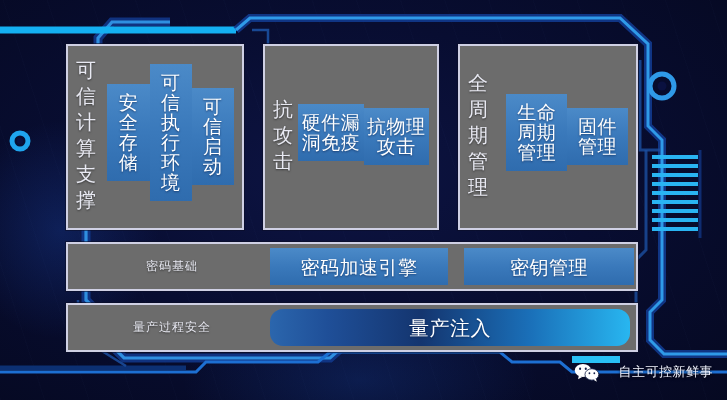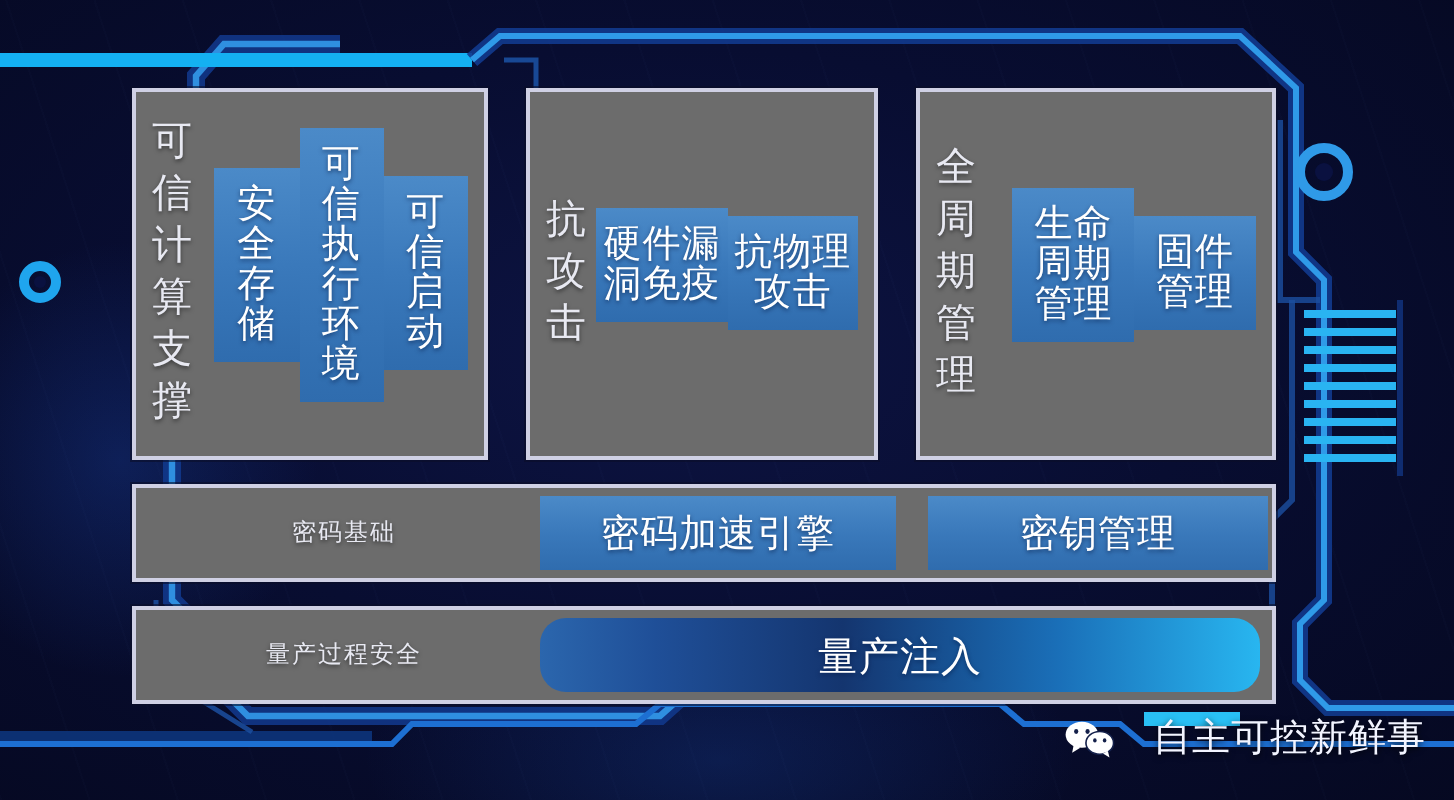--- a/index.html
+++ b/index.html
@@ -79,21 +79,21 @@
   .chip-key{flex:0 0 170px;}
   .chip-wide{
     flex:1 1 auto;
     background:linear-gradient(90deg,#2b66ad 0%,#1f4f98 16%,#14356f 42%,#1a6fb8 72%,#28b6f0 100%);
     font-size:20px;
     border-radius:13px;
   }
 
   
   .wm{position:absolute;right:14px;bottom:18px;display:flex;align-items:center;gap:8px;}
-  .wm-text{color:#f2f4ff;font-size:19px;letter-spacing:.5px;text-shadow:0 1px 3px rgba(0,0,0,.8);margin-left:11px;}
+  .wm-text{color:#f2f4ff;font-size:13px;letter-spacing:.5px;text-shadow:0 1px 3px rgba(0,0,0,.8);margin-left:11px;}
   .wm-logo{width:26px;height:20px;}
 </style>
 </head>
 <body>
 
 <div id="stage">
 
   <div class="streaks"></div>
   <div class="glow-l"></div>
   <div class="glow-b"></div>

